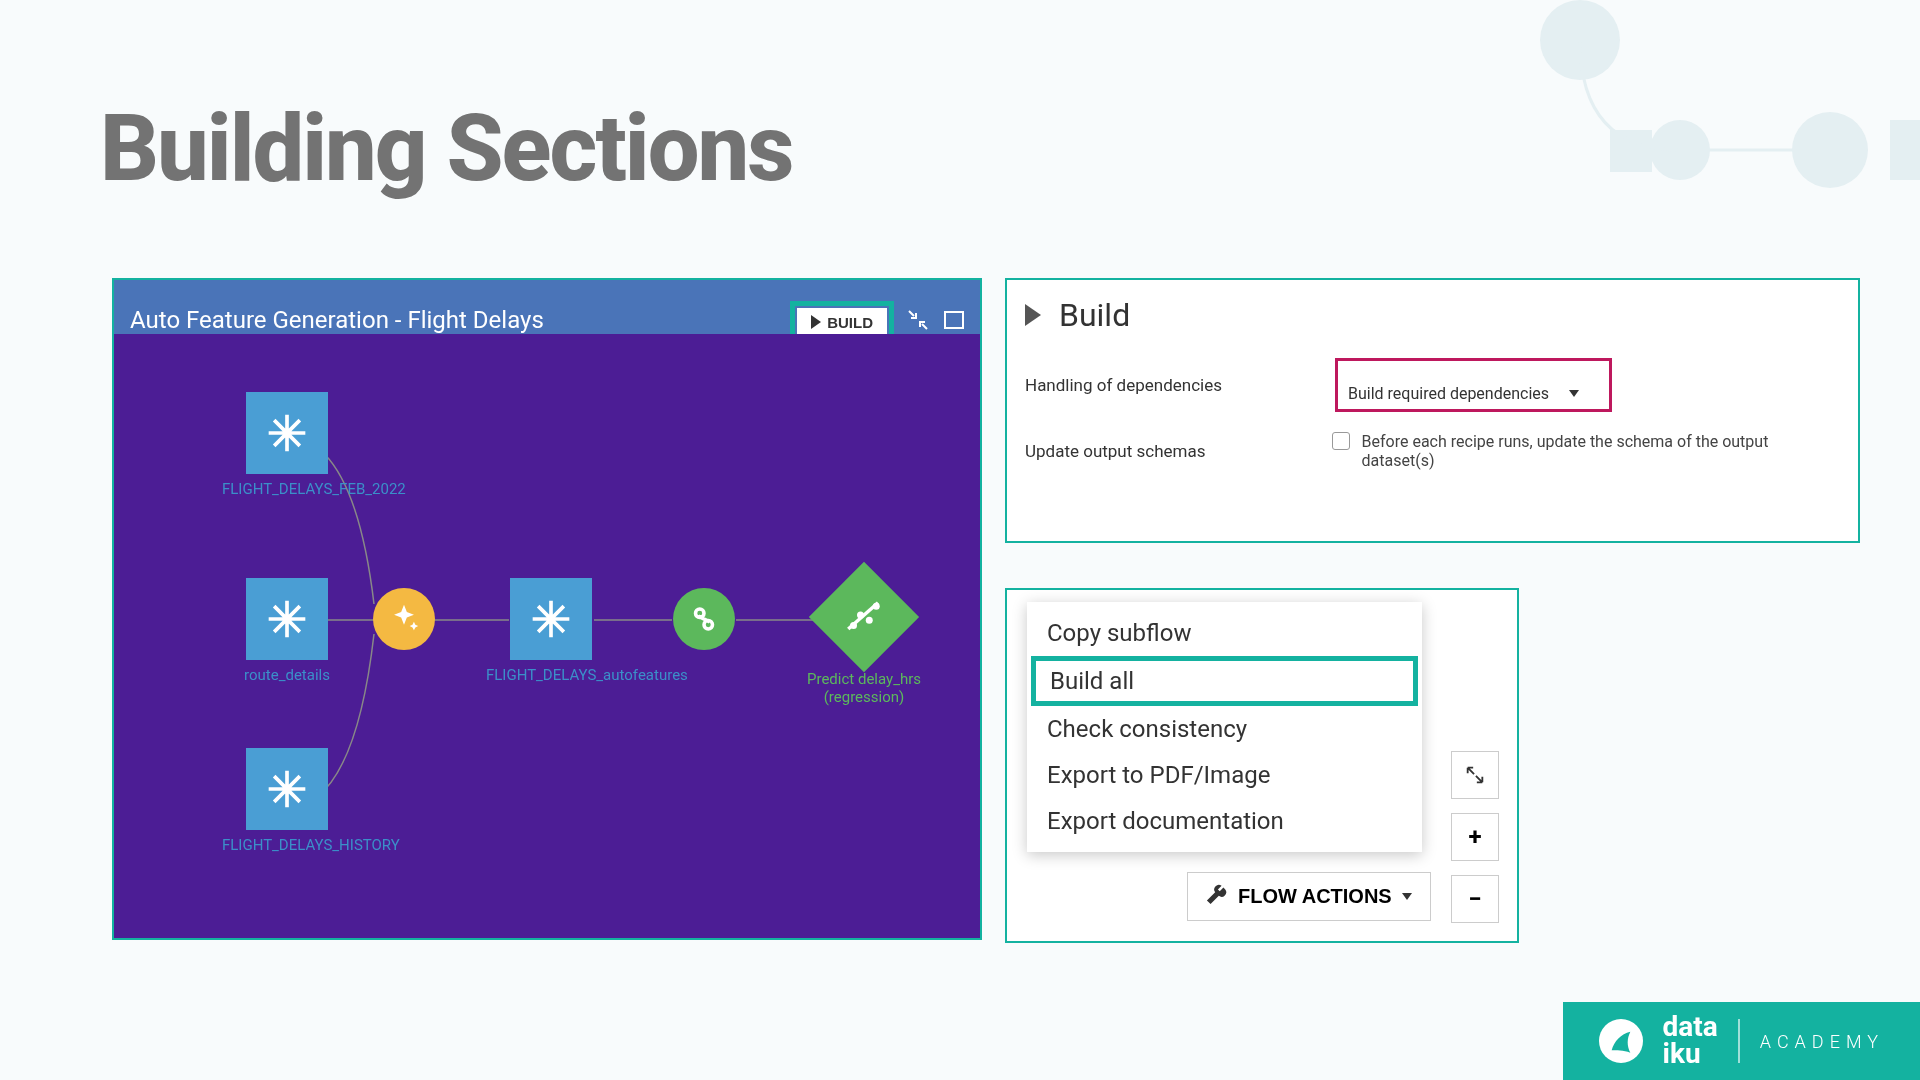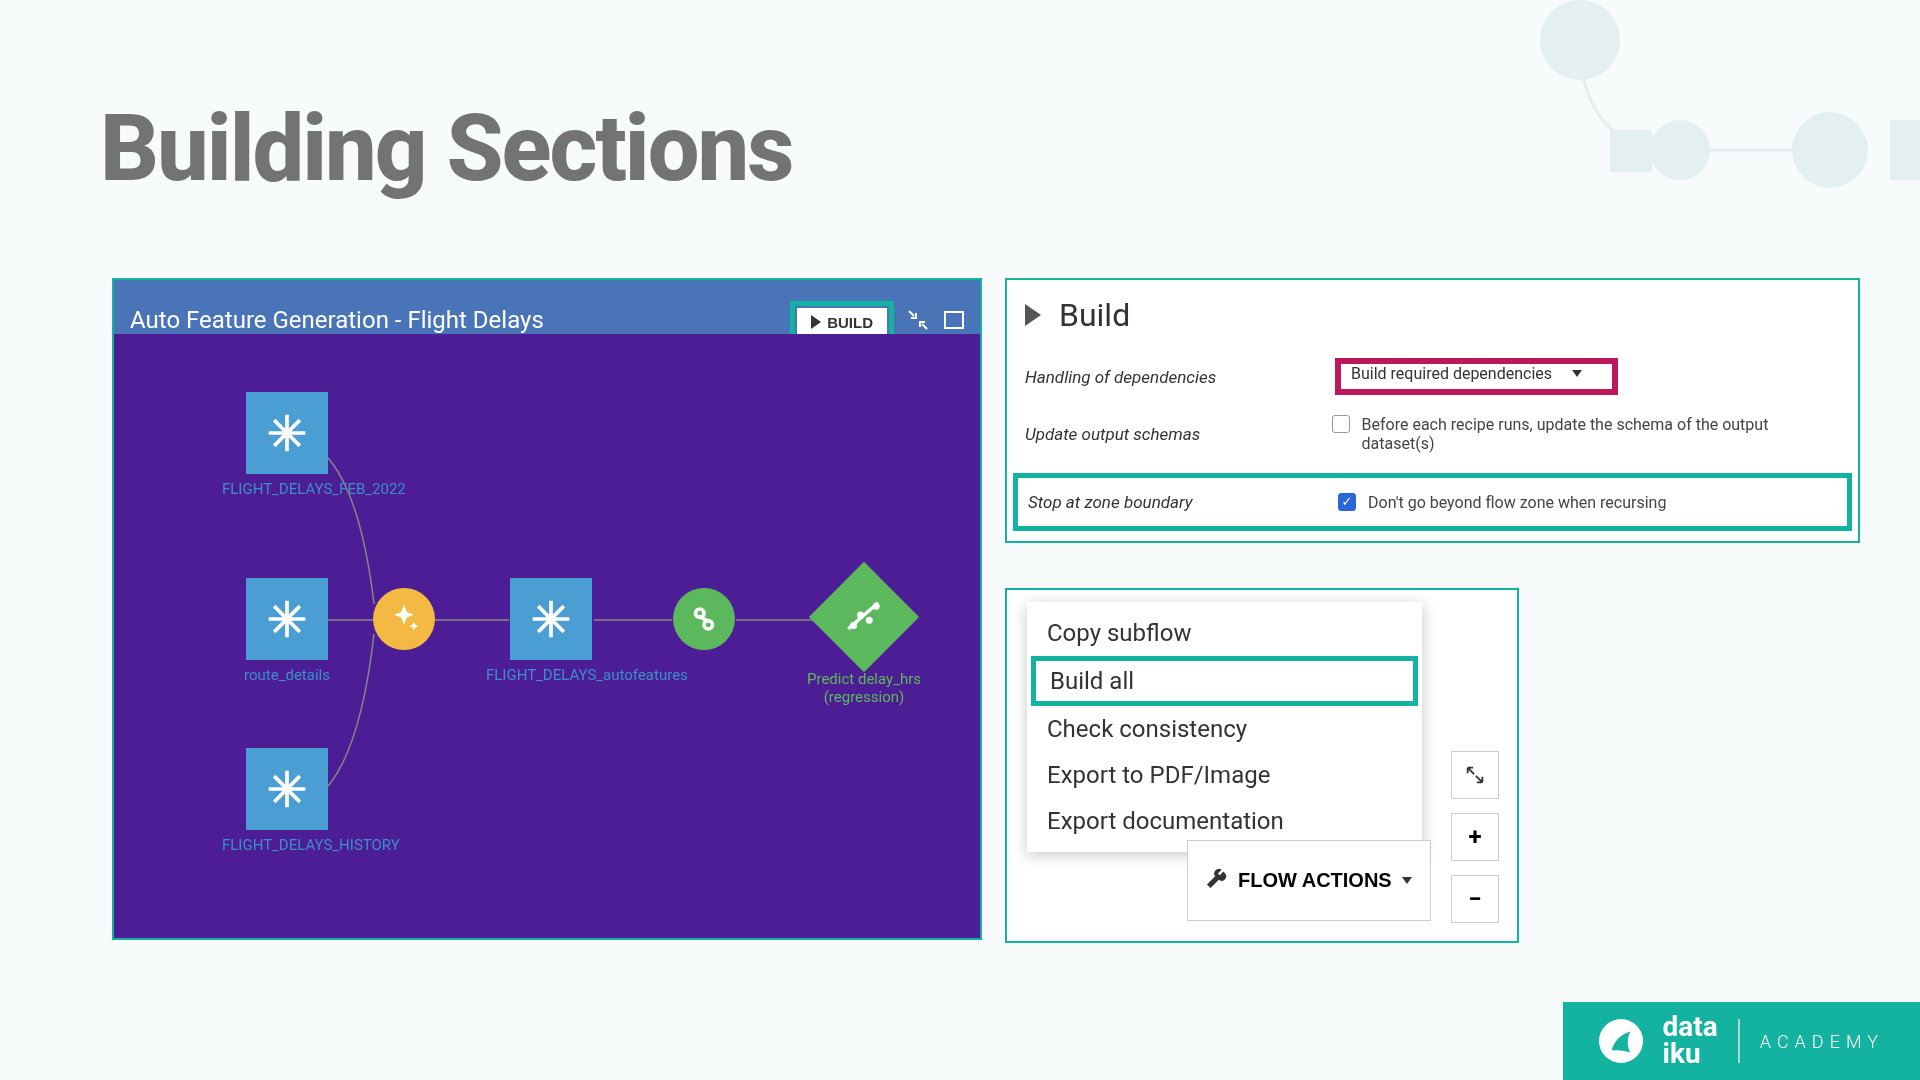--- a/index.html
+++ b/index.html
@@ -158,25 +158,25 @@
   color: #333;
   margin-bottom: 24px;
 }
 .cfg-row {
   display: flex;
   align-items: center;
   font-size: 17px;
   color: #333;
   margin-bottom: 20px;
 }
-.cfg-label { width: 310px; font-style: italic; }
+.cfg-label { width: 310px; }
 .cfg-select {
-  border: 6px solid #be185d;
-  background: #fff;
-  padding: 0 30px 6px 10px;
+  border: 3px solid #be185d;
+  background: #fff;
+  padding: 23px 30px 6px 10px;
   font-size: 16px;
   position: relative;
   display: inline-flex;
   align-items: center;
   gap: 20px;
   cursor: pointer;
 }
 .cfg-check-row {
   display: flex;
   gap: 12px;
@@ -235,21 +235,21 @@
   border: 5px solid #14b2a0;
   margin: 0 4px;
   padding: 6px 14px;
 }
 .flow-actions-btn {
   position: absolute;
   bottom: 20px;
   left: 180px;
   border: 1px solid #ccc;
   background: #fff;
-  padding: 26px 18px;
+  padding: 10px 18px;
   font-weight: 700;
   font-size: 20px;
   display: flex;
   align-items: center;
   gap: 10px;
   cursor: pointer;
 }
 .zoom-stack {
   position: absolute;
   right: 18px;
@@ -453,27 +453,20 @@
   </div>
 
   <div class="cfg-row">
     <span class="cfg-label">Update output schemas</span>
     <div class="cfg-check-row">
       <span class="cfg-checkbox"></span>
       <span>Before each recipe runs, update the schema of the output dataset(s)</span>
     </div>
   </div>
 
-  <div class="cfg-row highlight-row">
-    <span class="cfg-label">Stop at zone boundary</span>
-    <div class="cfg-check-row">
-      <span class="cfg-checkbox checked">✓</span>
-      <span>Don't go beyond flow zone when recursing</span>
-    </div>
-  </div>
 </div>
 
 <div class="actions-panel">
   <div class="menu-popup">
     <div class="menu-item">Copy subflow</div>
     <div class="menu-item hl">Build all</div>
     <div class="menu-item">Check consistency</div>
     <div class="menu-item">Export to PDF/Image</div>
     <div class="menu-item">Export documentation</div>
   </div>

